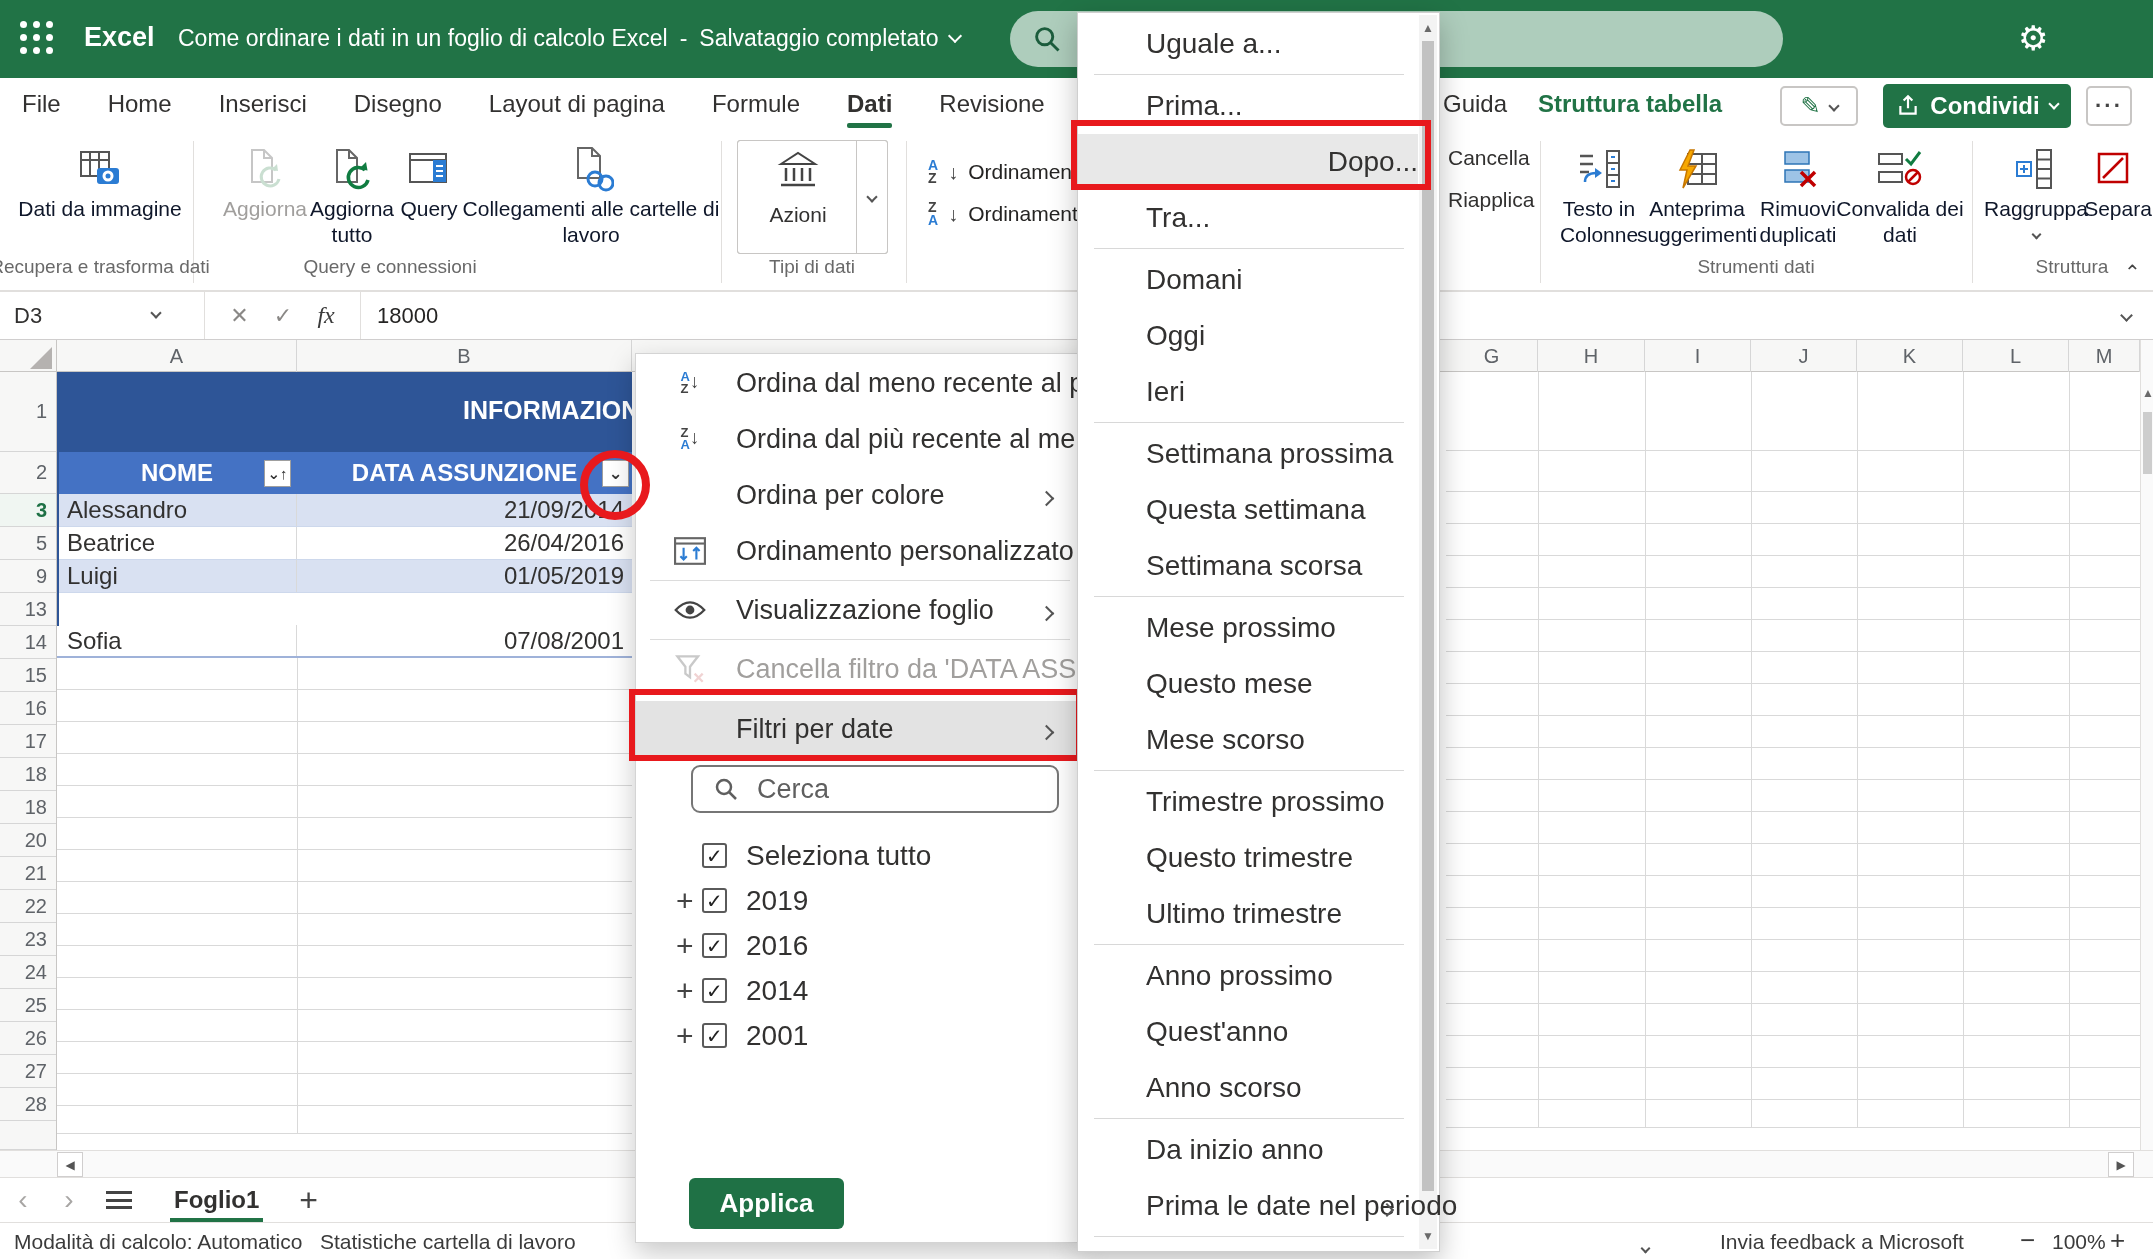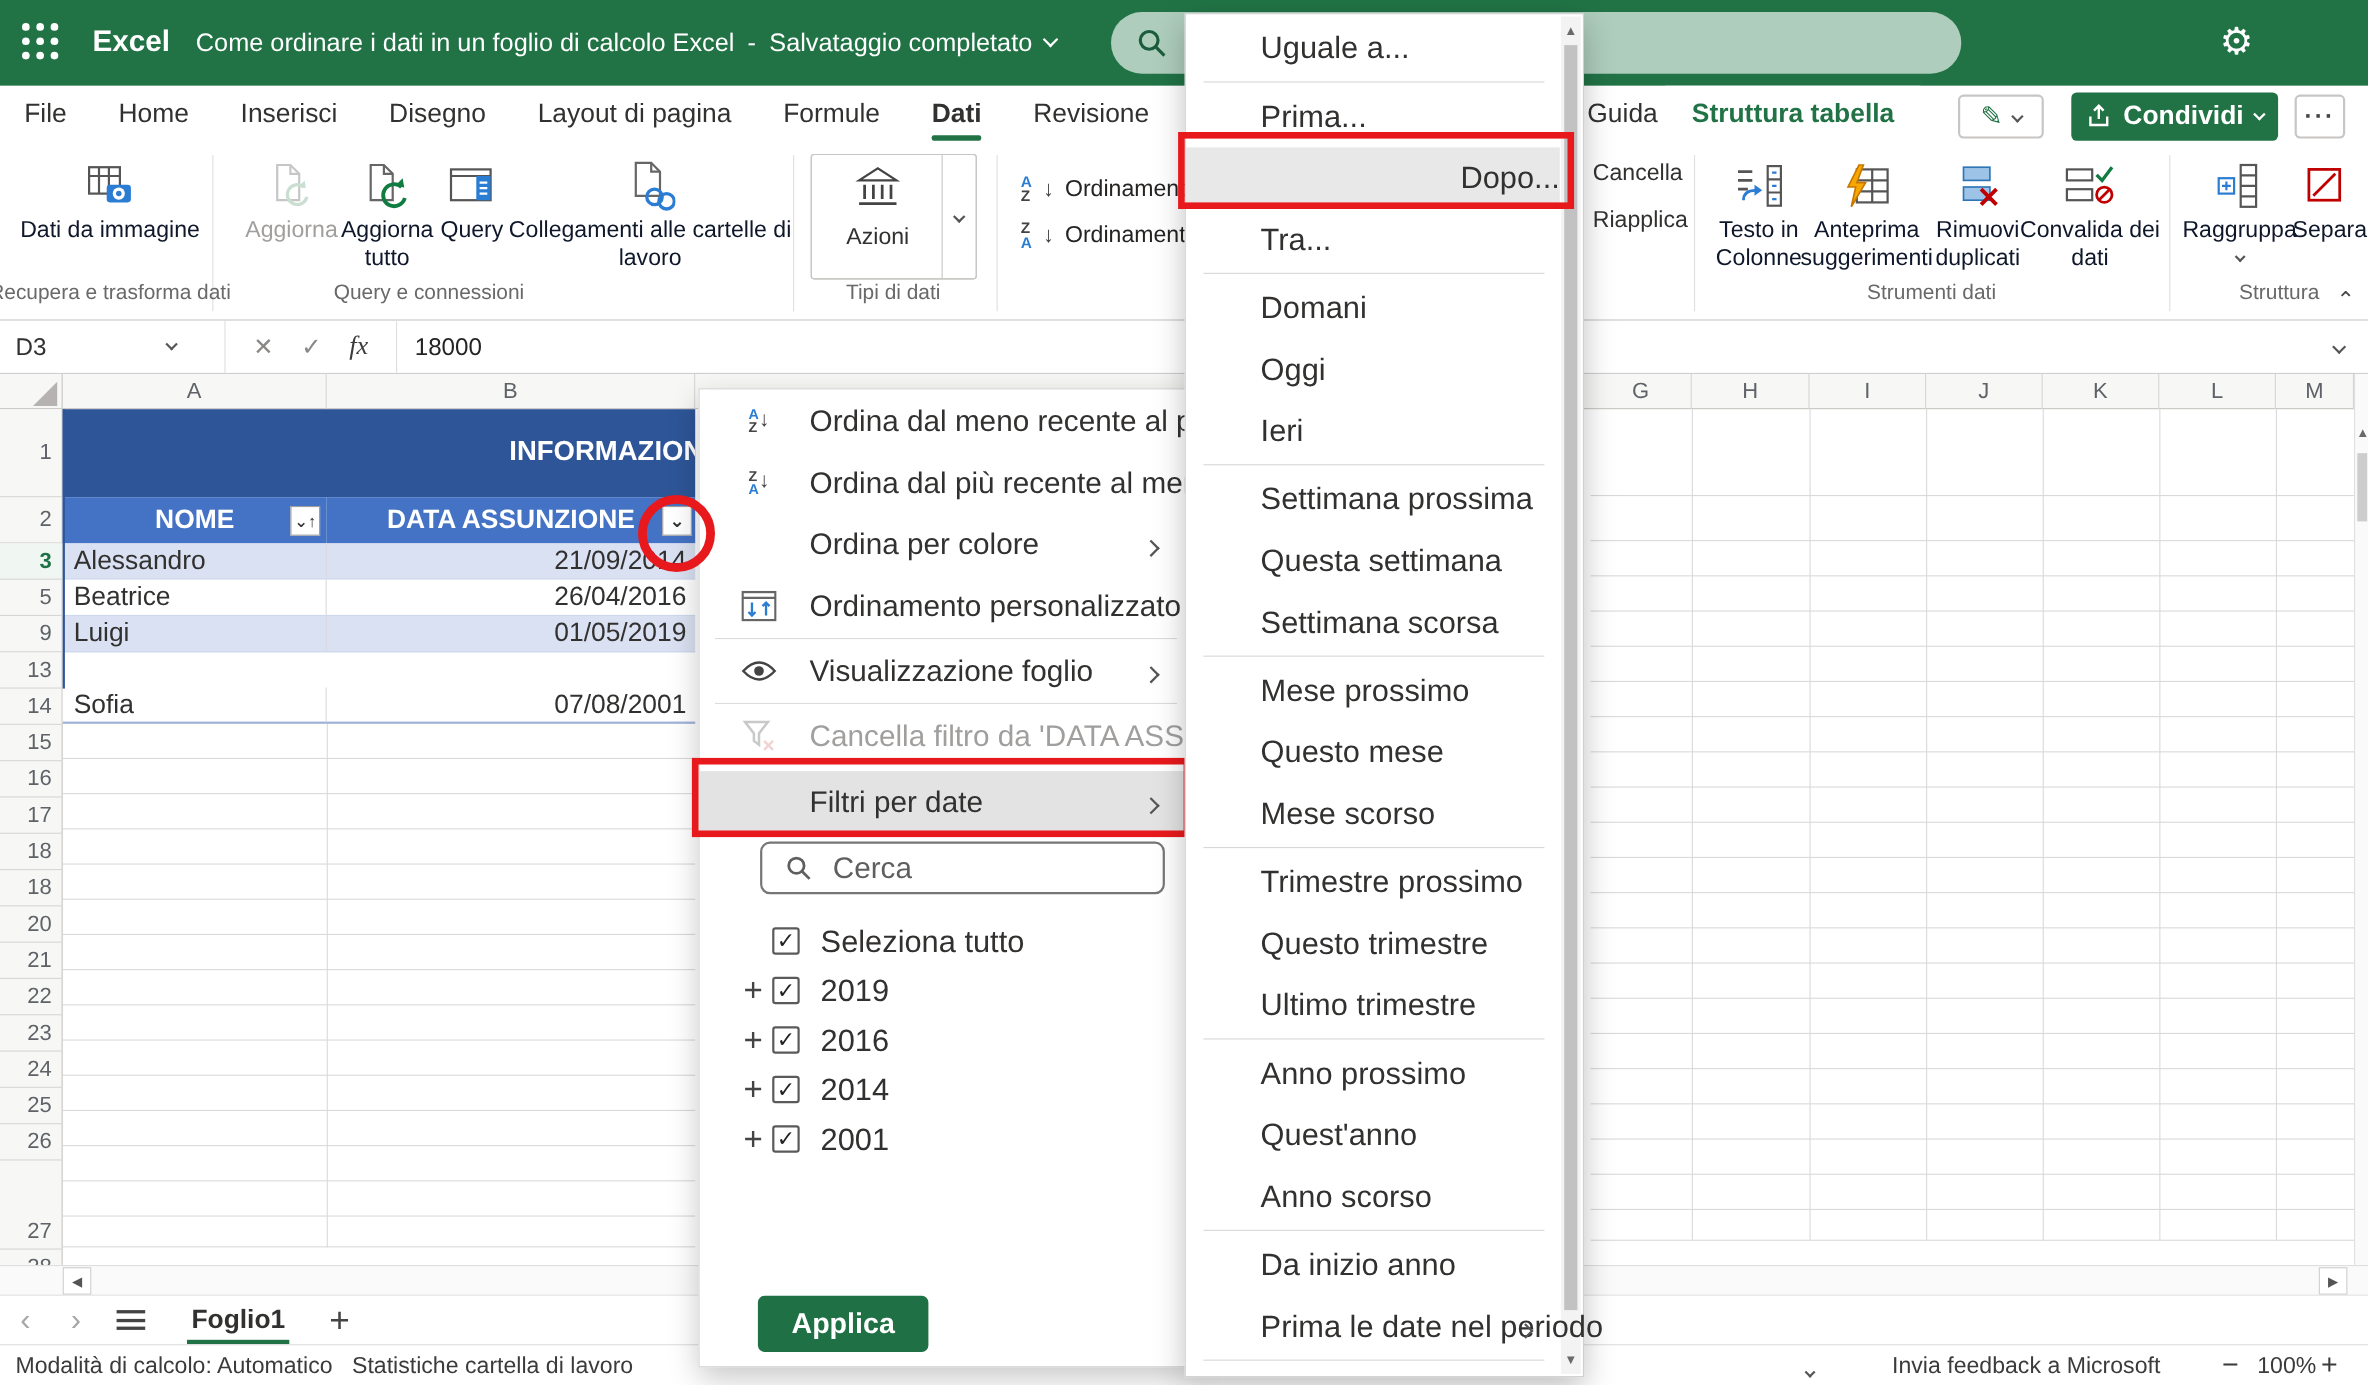--- a/index.html
+++ b/index.html
@@ -378,21 +378,21 @@
       <div class="gut" style="height: 33px;">17</div>
       <div class="gut" style="height: 33px;">18</div>
       <div class="gut" style="height: 33px;">18</div>
       <div class="gut" style="height: 33px;">20</div>
       <div class="gut" style="height: 33px;">21</div>
       <div class="gut" style="height: 33px;">22</div>
       <div class="gut" style="height: 33px;">23</div>
       <div class="gut" style="height: 33px;">24</div>
       <div class="gut" style="height: 33px; padding-left: 28px;">25</div>
       <div class="gut" style="height: 33px;">26</div>
-      <div class="gut" style="height: 33px; margin-top: 48px;">27</div>
+      <div class="gut" style="height: 33px;">27</div>
       <div class="gut" style="height: 33px;">28</div>
       <div class="gut" style="height: 29px;"></div>
     </div>
   <div class="abs" id="rightgrid" style="left:1446px;top:372px;width:694px;">
       <div class="rightrow" style="height: 79px;"></div>
       <div class="rightrow" style="height: 41px;"></div>
       <div class="rightrow" style="height: 32px;"></div>
       <div class="rightrow" style="height: 32px;"></div>
       <div class="rightrow" style="height: 32px;"></div>
       <div class="rightrow" style="height: 32px;"></div>

